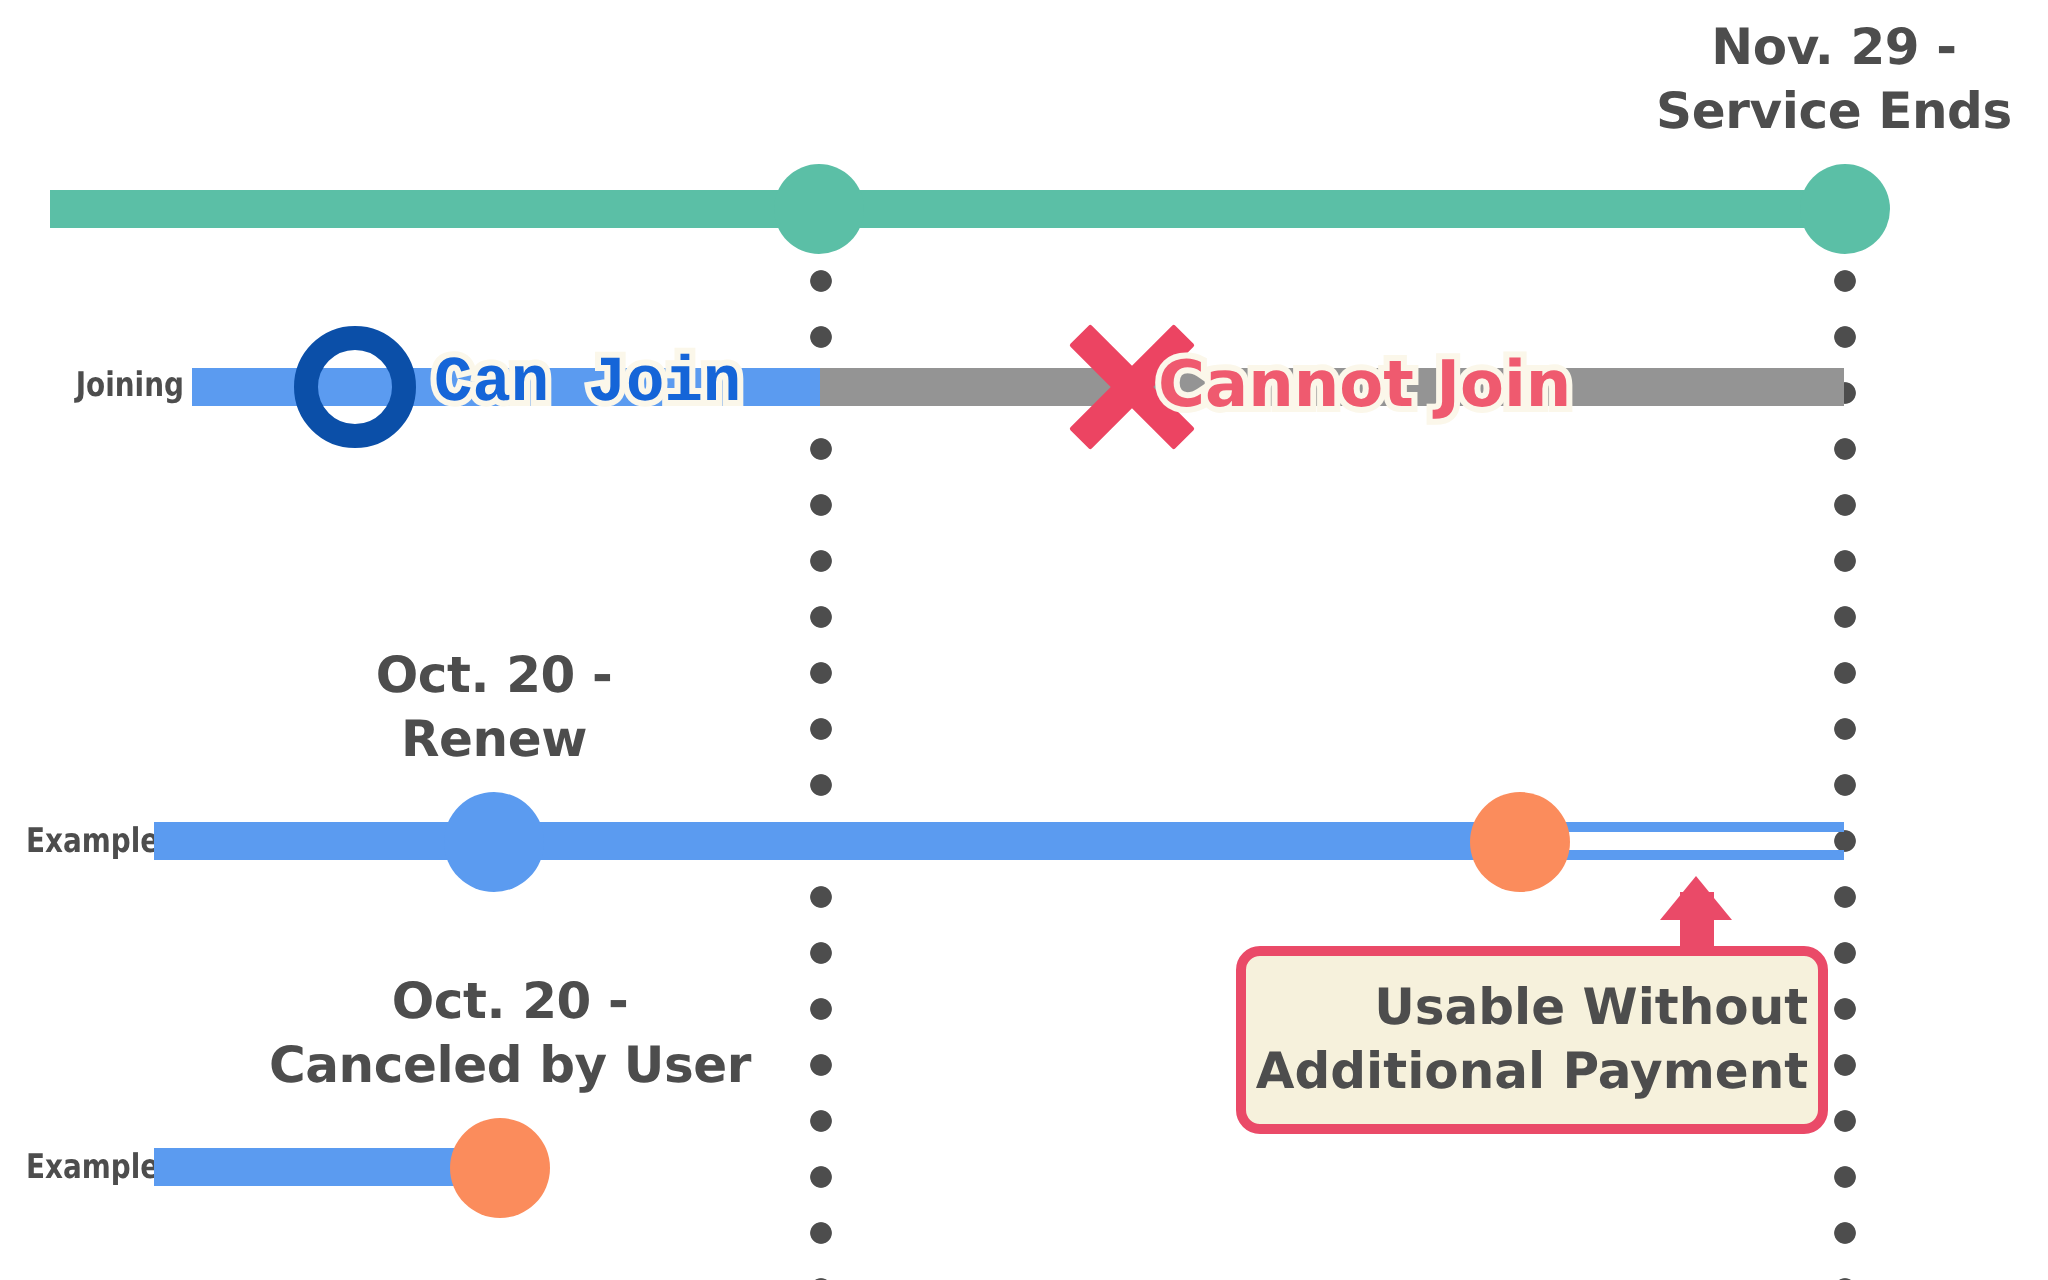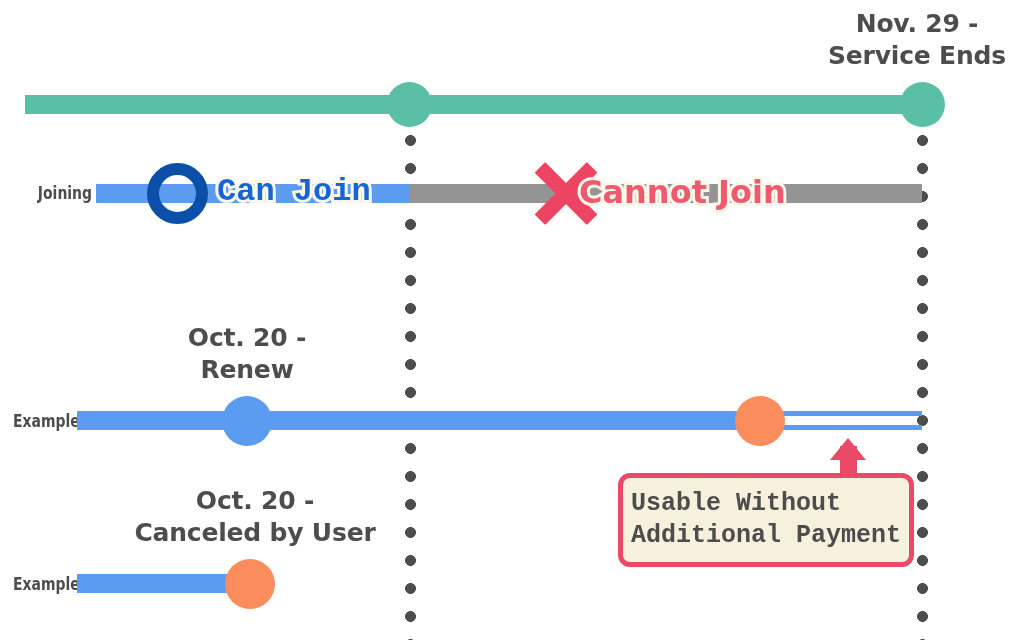--- a/index.html
+++ b/index.html
@@ -115,22 +115,21 @@
   
   .callout {
     position: absolute;
     background: #f6f1dc;
     border: 5px solid #ea4a68;
     border-radius: 12px;
     box-sizing: border-box;
     display: flex;
     align-items: center;
     justify-content: center;
-    text-align: left;
-    font-family: Liberation Mono, monospace;
+    text-align: right;
   }
   .callout-text {
     color: #4d4d4d;
     font-weight: bold;
     font-size: 25px;
     line-height: 1.3;
     white-space: pre-line;
   }
   .arrow-shaft {
     position: absolute;

